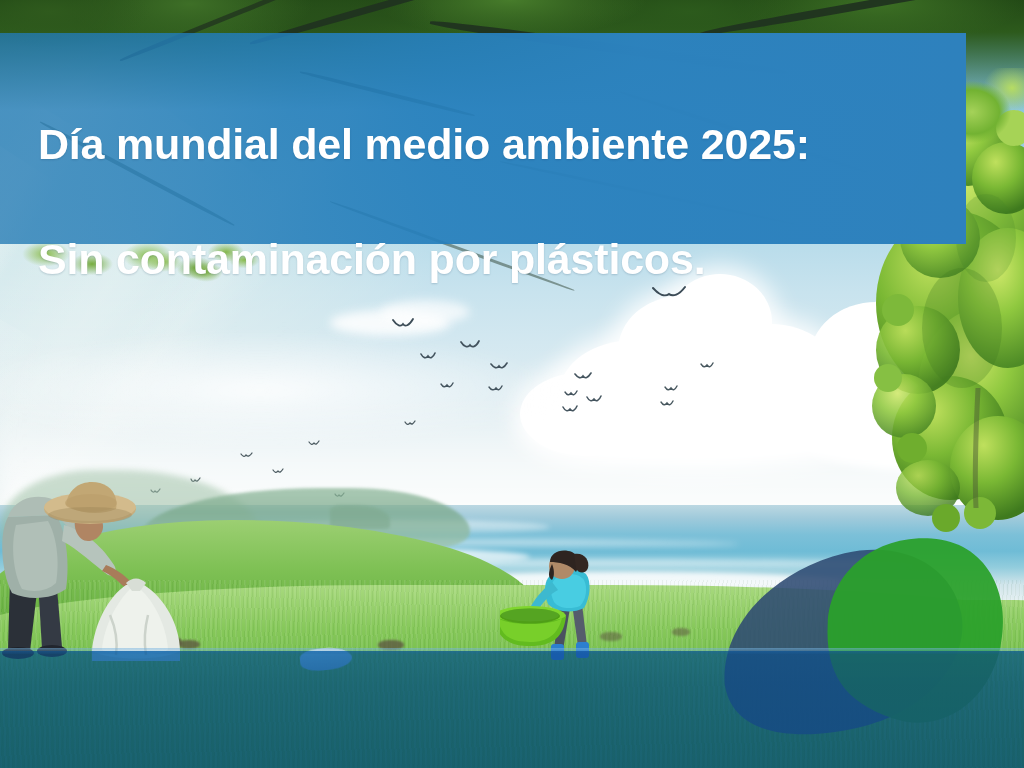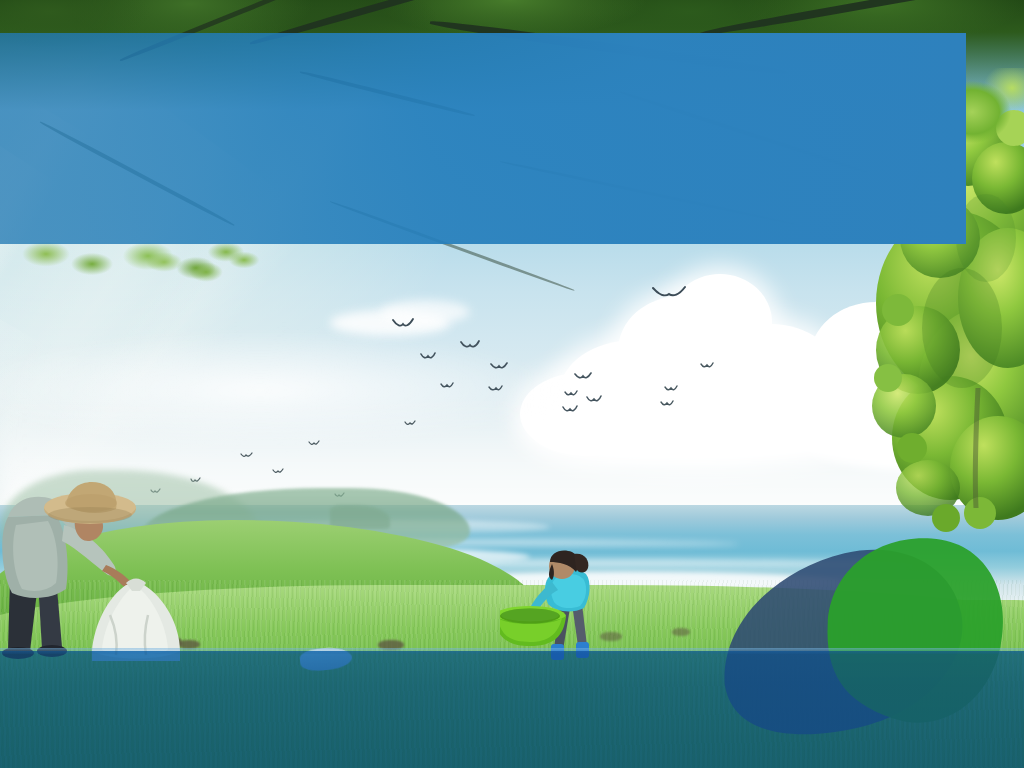--- a/index.html
+++ b/index.html
@@ -529,16 +529,18 @@
       </g>
     </svg>
   </div>
 
   <div class="blue-overlay-edge"></div>
   <div class="blue-overlay"></div>
   <div class="blue-overlay-2"></div>
 
   <div id="banner">
     <div class="banner-text">
+      <span class="tline">Día mundial del medio ambiente 2025:</span>
+      <span class="tline">Sin contaminación por plásticos.</span>
     </div>
   </div>
 
 </div>
 
 </body></html>

